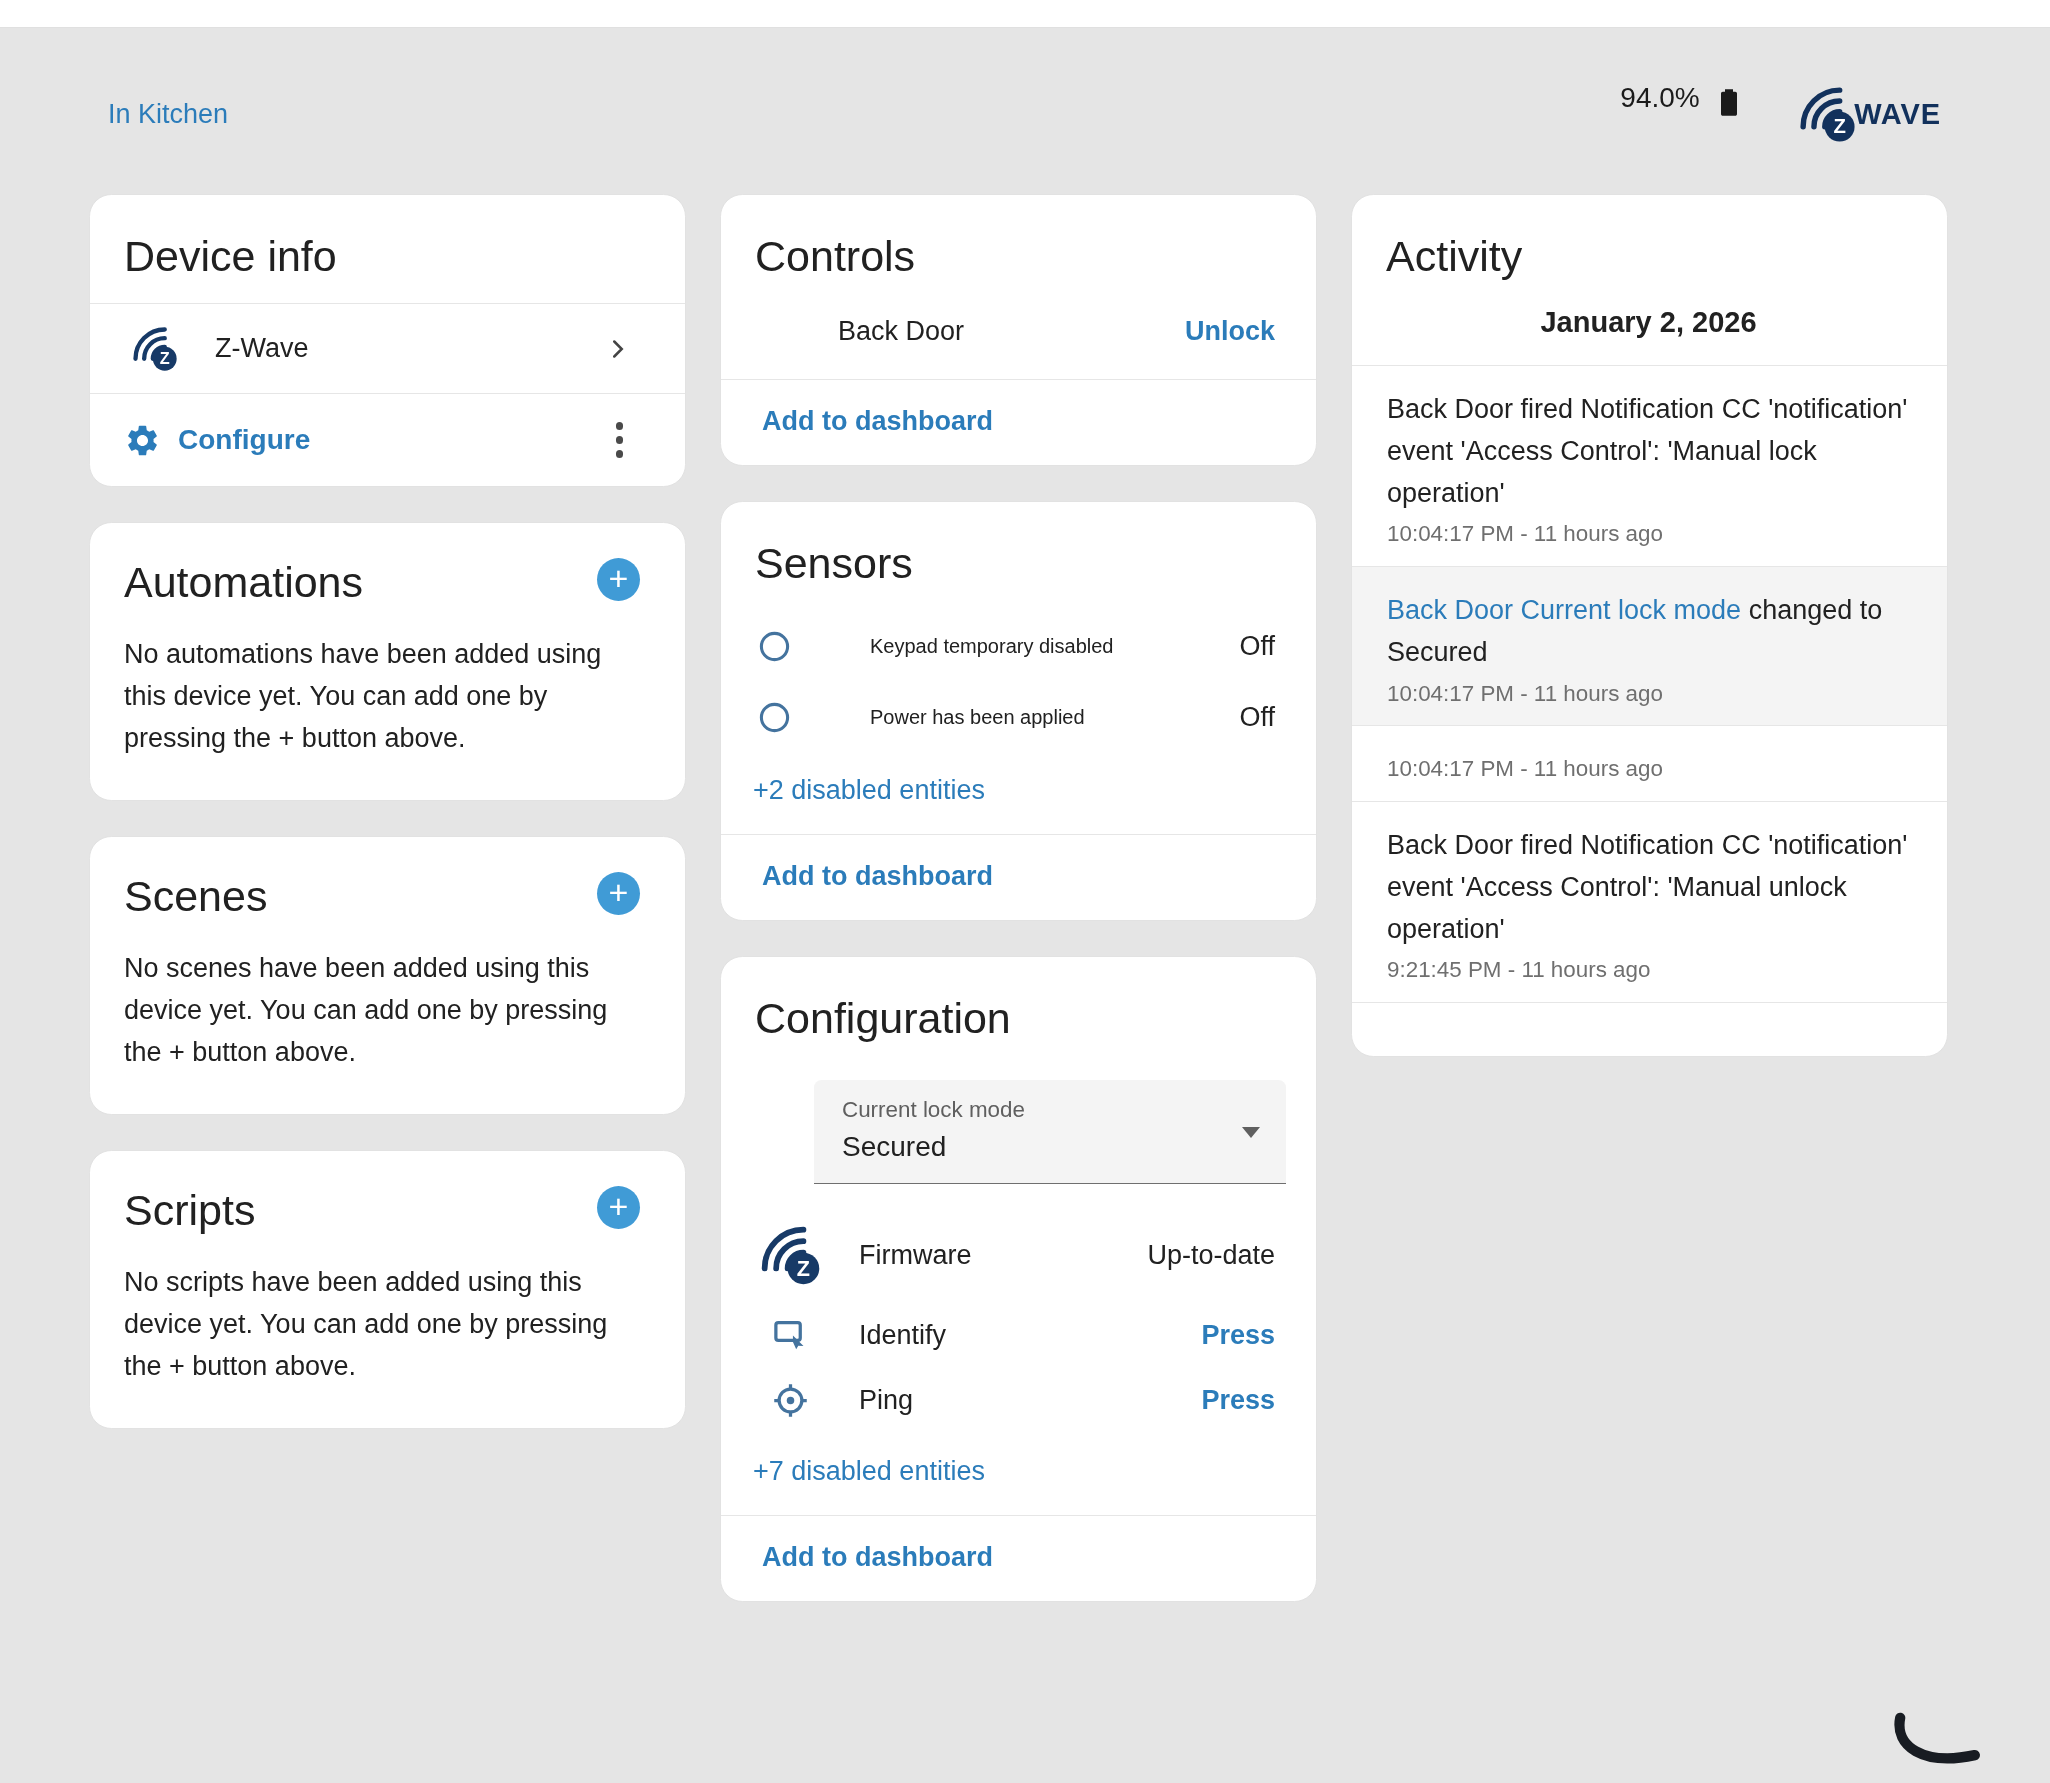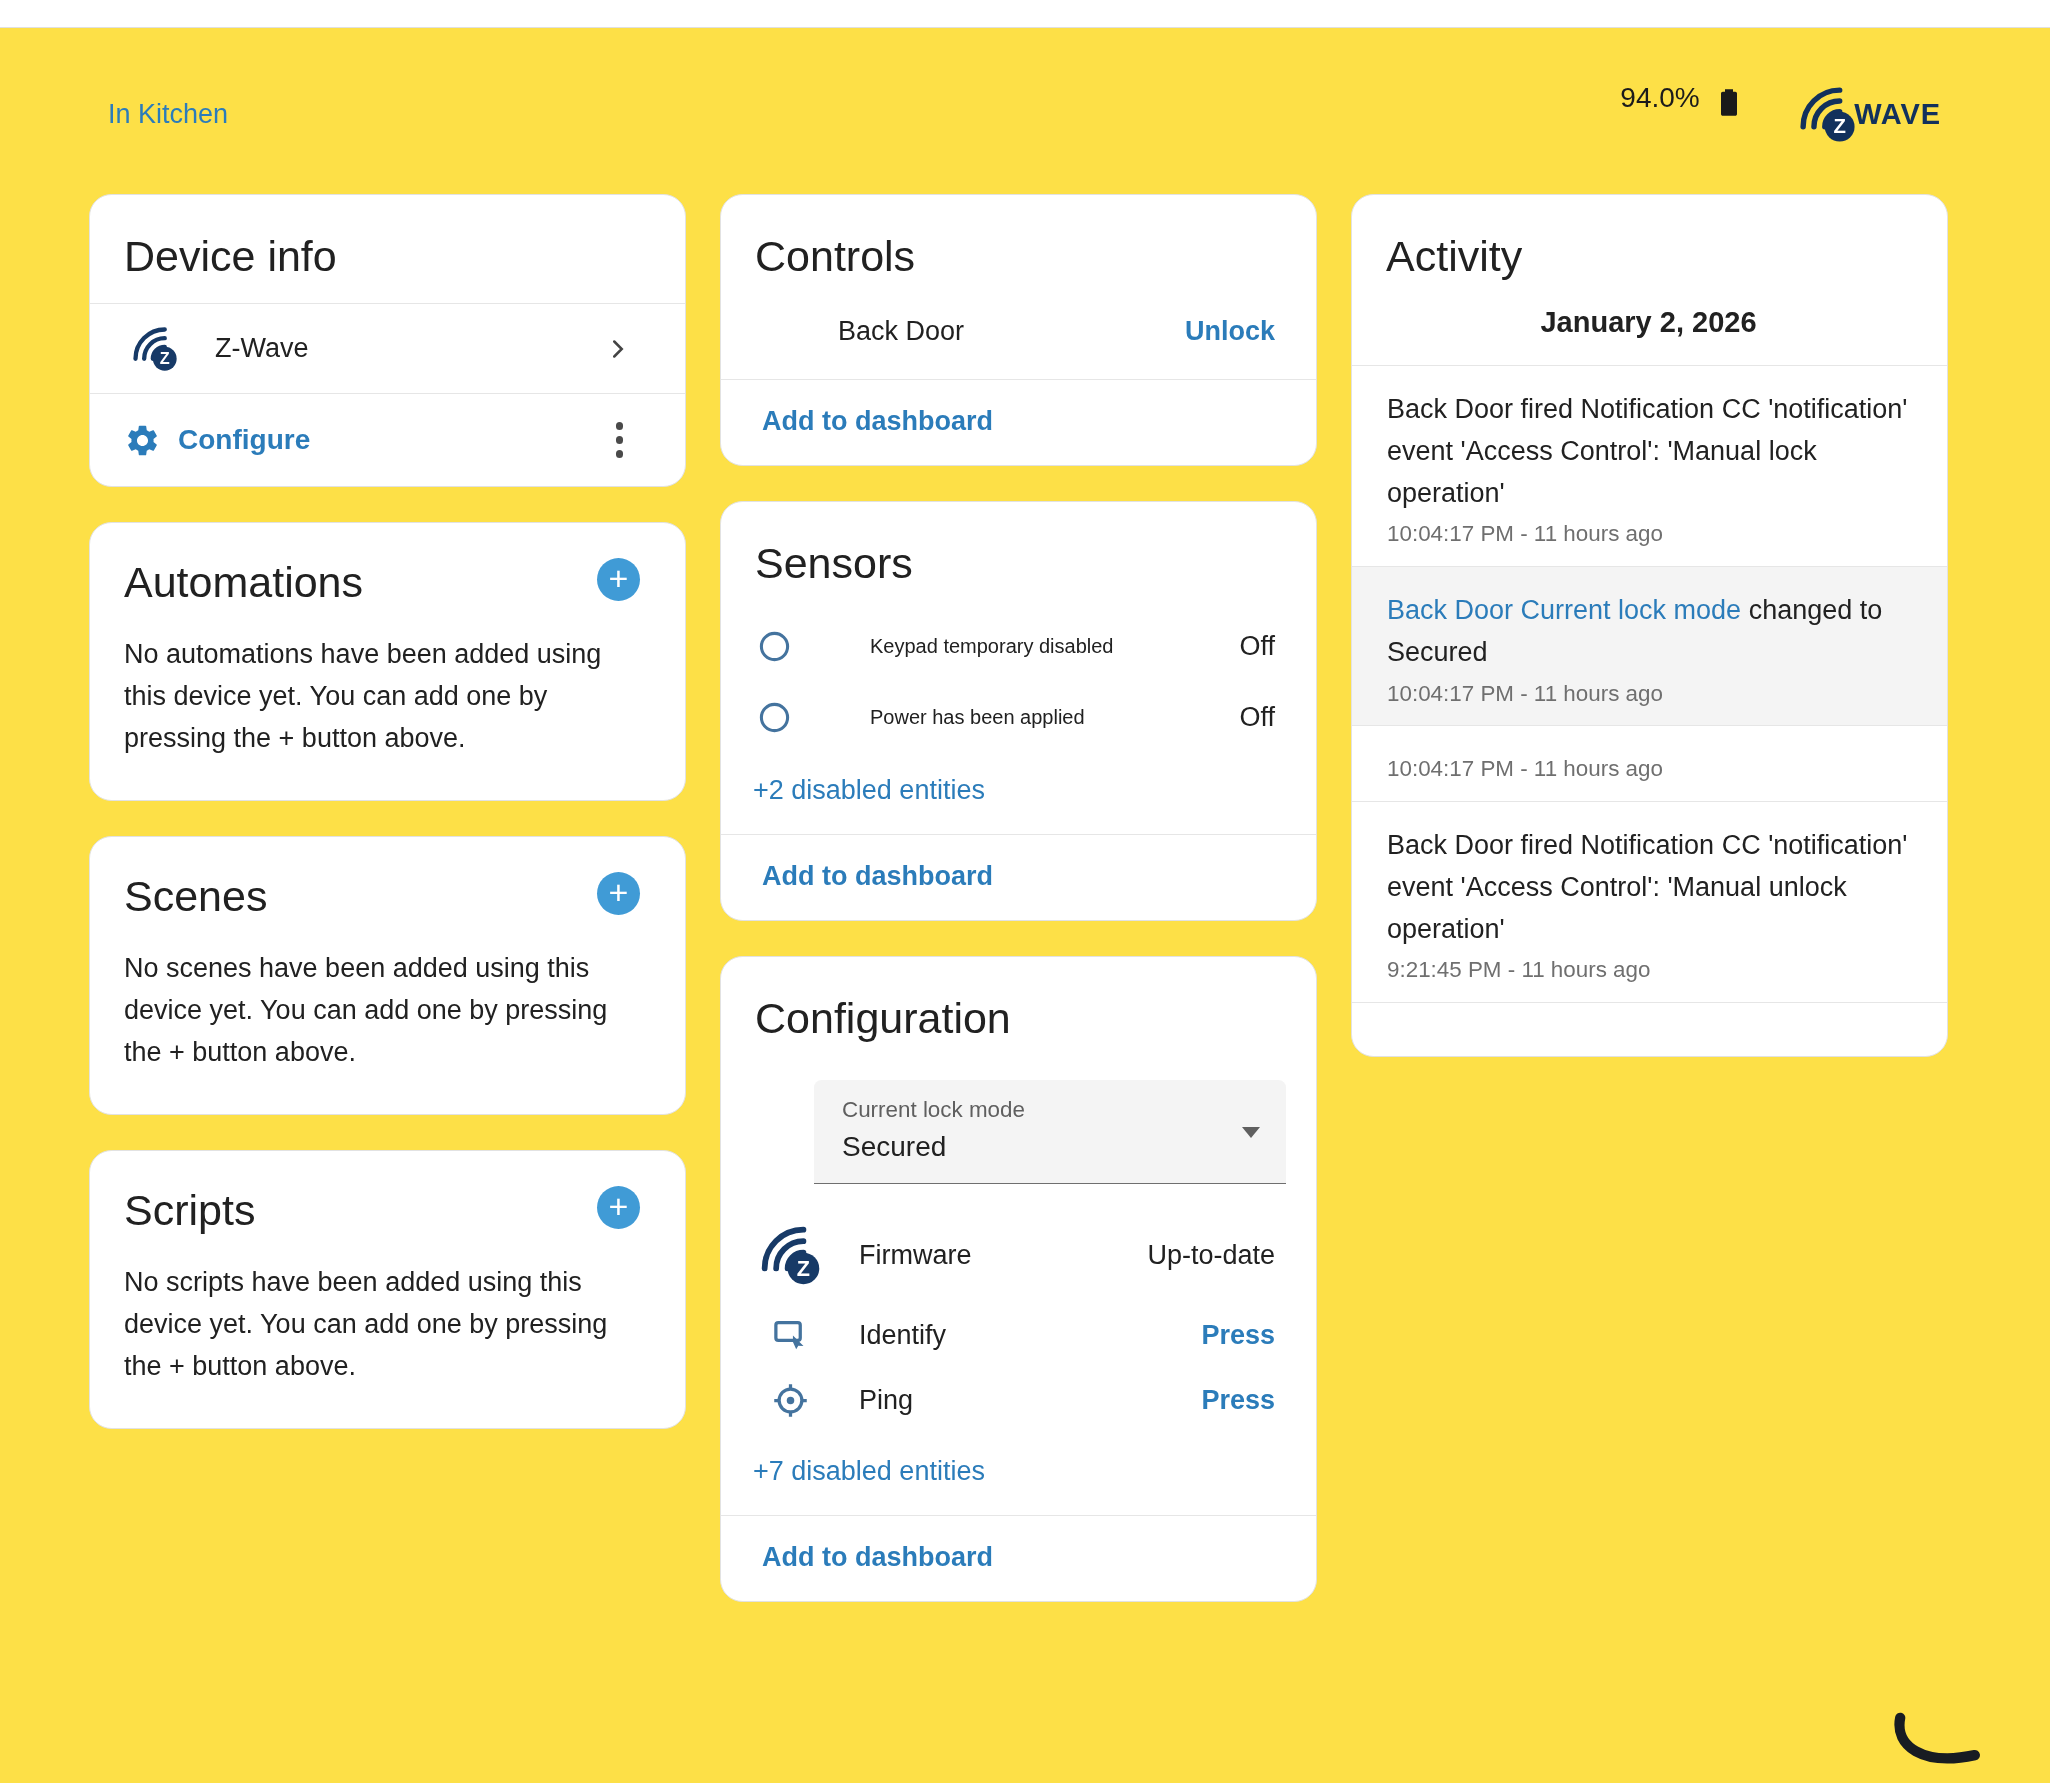--- a/index.html
+++ b/index.html
@@ -1,18 +1,18 @@
 <!DOCTYPE html>
 <html style="font-size:15px"><head>
 <meta charset="utf-8">
 <style>
   * { box-sizing: border-box; }
   html, body { margin: 0; padding: 0; }
   body { font-family: "Liberation Sans", sans-serif; background: #fafafa; }
-  #screen { position: relative; width: 2051px; height: 1783px; background: #fde047; overflow: hidden; }
+  #screen { position: relative; width: 2051px; height: 1783px; background: #e5e5e5; overflow: hidden; }
 
   .topbar { height: 28px; background: #ffffff; border-bottom: 0.9px solid #e0e0e0; }
 
   .status-row { display: flex; justify-content: space-between; align-items: center; padding: 54px 110px 0 108px; }
   .area-link { color: #2b7cba; font-size: 27px; cursor: pointer; }
   .status-right { display: flex; align-items: flex-start; gap: 13px; }
   .battery-text { font-size: 28px; color: #1b1b1b; }
   .battery-icon svg { display: block; }
   .zwave-logo { display: flex; align-items: center; margin-left: 37px; }
   .zwave-wordmark { font-weight: 700; font-size: 29px; color: #12315c; letter-spacing: 0.9px; margin-left: -5.6px; }

